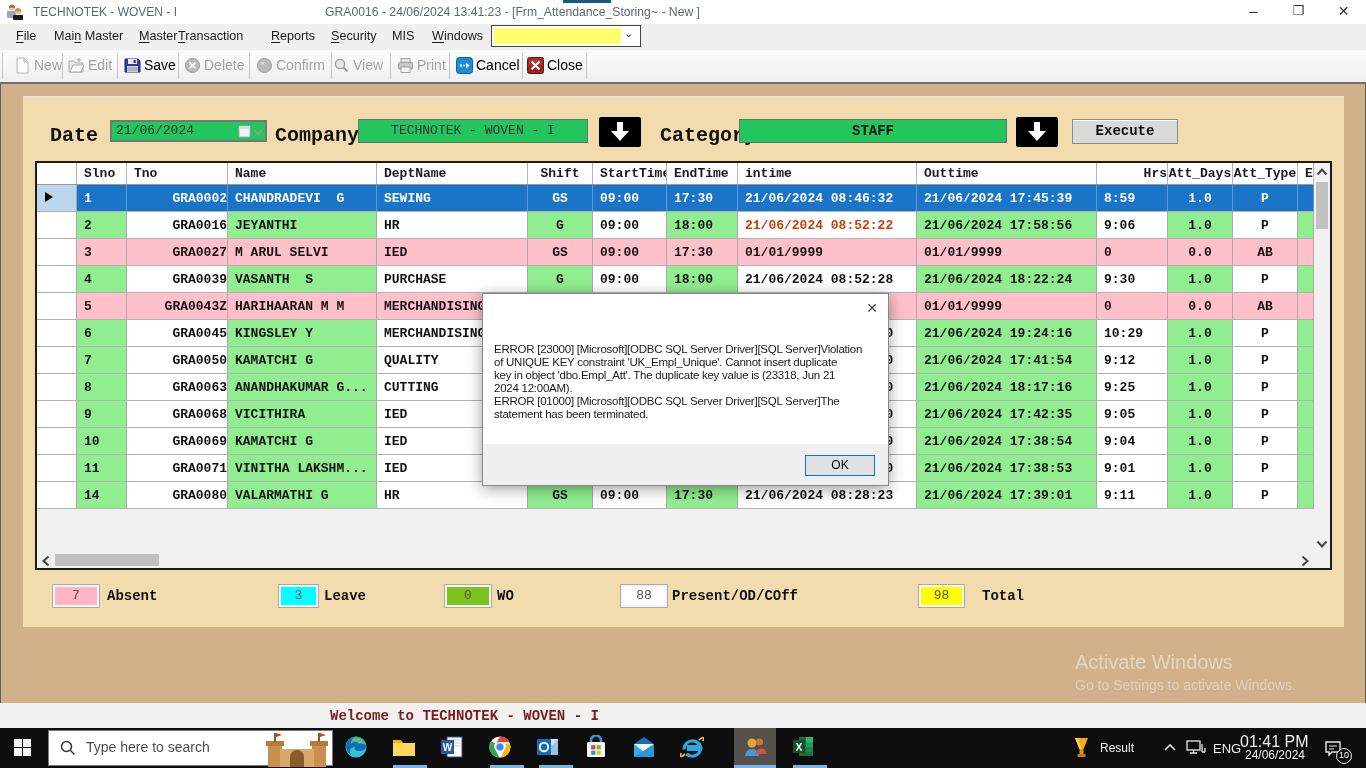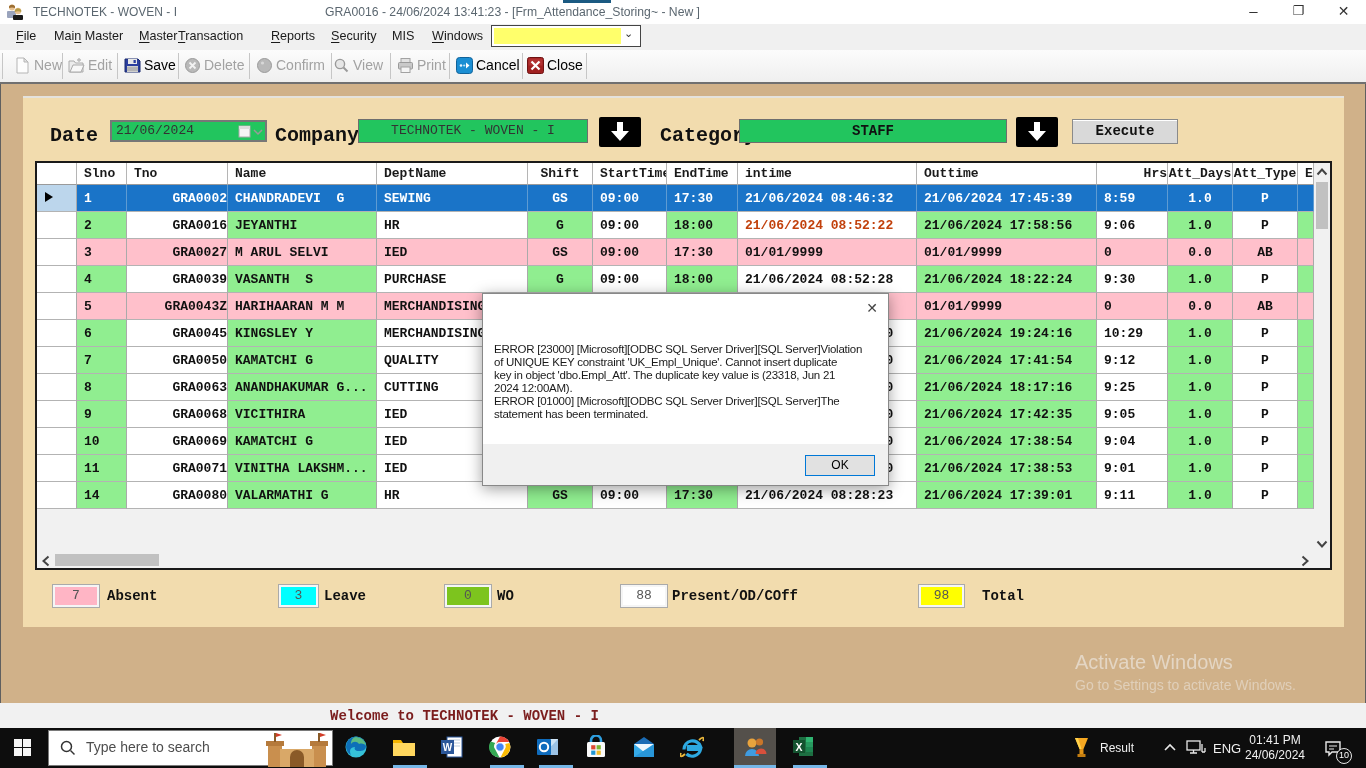--- a/index.html
+++ b/index.html
@@ -74,21 +74,21 @@
 #aw2 { left:1075px; top:677px; font-size:14px; color:rgba(244,244,244,0.45); }
 
 #taskbar { left:0; top:728px; width:1366px; height:40px; background:#0d0d0d; }
 #search { left:48px; top:730px; width:285px; height:36px; background:#ffffff; border:1px solid #7a7a7a; }
 #searchtext { left:86px; top:739px; font-size:14px; color:#4d4d4d; }
 .tbicon { top:735px; width:24px; height:24px; }
 .underline { top:765px; height:3px; background:#75b6e7; }
 #peoplebg { left:734px; top:728px; width:42px; height:40px; background:#54504b; }
 #traytext { left:1100px; top:741px; font-size:12px; color:#f0f0f0; }
 #tray-eng { left:1213px; top:741px; font-size:13px; color:#f0f0f0; }
-#tray-time { left:1240px; top:733px; width:70px; font-size:12px; color:#f0f0f0; text-align:center; }
+#tray-time { left:1240px; top:733px; width:70px; font-size:16px; color:#f0f0f0; }
 #tray-date { left:1240px; top:748px; width:70px; font-size:12px; color:#f0f0f0; text-align:center; }
 
 #dialog { left:482px; top:293px; width:407px; height:193px; background:#fff; border:1px solid #888; box-shadow:0 3px 14px rgba(0,0,0,0.38); }
 #dlgx { left:374px; top:6px; width:30px; height:20px; color:#444; font-size:14px; text-align:center; }
 #dlgtext { left:11px; top:49px; width:390px; font-size:11.5px; line-height:13px; color:#1a1a1a; white-space:nowrap; letter-spacing:-0.25px; }
 #dlgfooter { left:0px; top:150px; width:405px; height:41px; background:#f0f0f0; }
 #okbtn { left:322px; top:11px; width:70px; height:21px; background:#e1e1e1; border:1px solid #0078d7; font-size:12px; color:#000; text-align:center; line-height:19px; }
 </style></head>
 <body>
 <div class="abs" id="titlebar">

